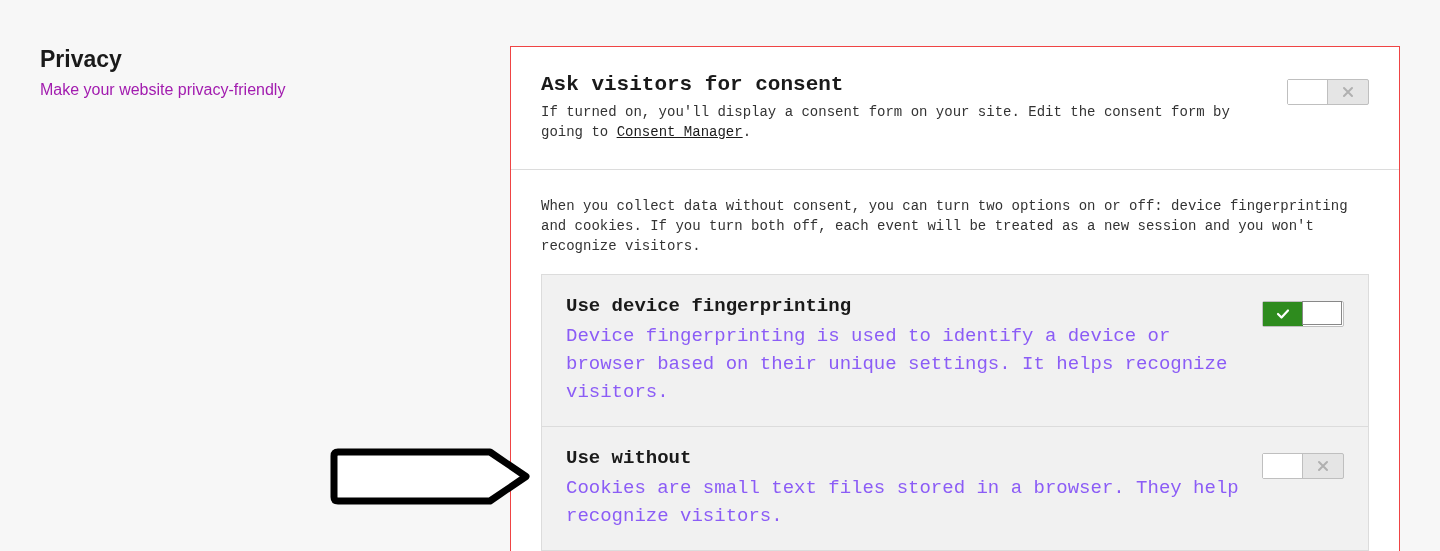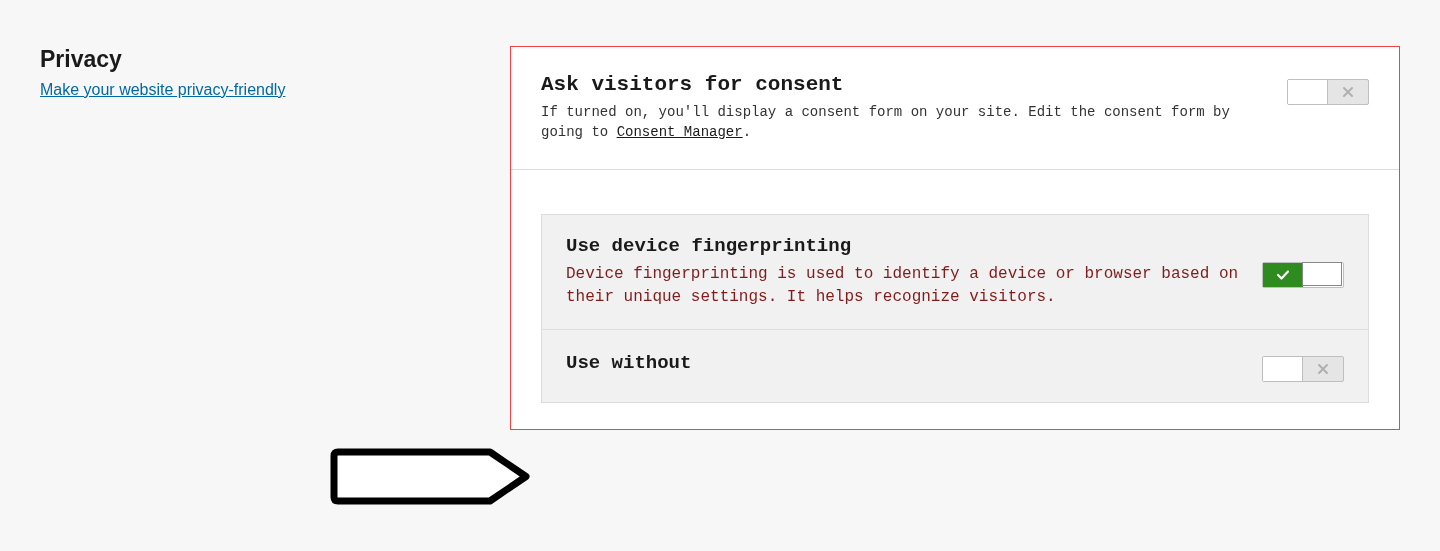--- a/index.html
+++ b/index.html
@@ -20,22 +20,21 @@
     width: 440px;
     flex-shrink: 0;
   }
   .sidebar-title {
     font-size: 23px;
     font-weight: 700;
     margin-bottom: 8px;
   }
   .sidebar-subtitle {
     font-size: 16px;
-    color: #0369a1;
-    text-decoration: underline;
+    color: #a21caf;
   }
   .main {
     flex: 1;
     background: #fff;
     border: 1px solid #ef4444;
     font-family: Liberation Mono, monospace;
   }
   .section {
     padding: 26px 30px;
   }
@@ -64,35 +63,35 @@
     cursor: pointer;
   }
   .subsettings {
     margin-top: 18px;
   }
   .sub-card {
     border: 1px solid #dcdcdc;
     background: #f1f1f1;
     padding: 20px 24px;
     display: flex;
-    align-items: center;
+    align-items: flex-start;
     gap: 20px;
   }
   .sub-card + .sub-card {
     border-top: none;
   }
   .sub-text { flex: 1; }
   .sub-title {
     font-size: 19px;
     font-weight: 700;
     margin-bottom: 6px;
   }
   .sub-desc {
-    font-size: 16px;
-    color: #7f1d1d;
+    font-size: 19px;
+    color: #8b5cf6;
     line-height: 1.45;
   }
   
   .toggle {
     width: 82px;
     height: 26px;
     border: 1px solid #bfbfbf;
     border-radius: 2px;
     position: relative;
     cursor: pointer;
@@ -151,40 +150,42 @@
           <div class="half right">
             <svg class="x-icon" viewBox="0 0 12 12">
                 <path d="M2 2 L10 10 M10 2 L2 10" stroke="#b0b0b0" stroke-width="2" stroke-linecap="round"></path>
               </svg>
           </div>
         </div>
       </div>
     </section>
 
     <section class="section">
+      <p class="section-desc">When you collect data without consent, you can turn two options on or off: device fingerprinting and cookies. If you turn both off, each event will be treated as a new session and you won't recognize visitors.</p>
 
       <div class="subsettings">
         <div class="sub-card">
           <div class="sub-text">
             <h3 class="sub-title">Use device fingerprinting</h3>
             <p class="sub-desc">Device fingerprinting is used to identify a device or browser based on their unique settings. It helps recognize visitors.</p>
           </div>
           <div class="toggle on">
             <div class="half left">
               <svg width="14" height="14" viewBox="0 0 14 14">
                   <path d="M2 7 L5.5 10.5 L12 3.5" stroke="#fff" stroke-width="2.2" fill="none" stroke-linecap="round" stroke-linejoin="round"></path>
                 </svg>
             </div>
             <div class="half right"></div>
           </div>
         </div>
 
         <div class="sub-card">
           <div class="sub-text">
             <h3 class="sub-title">Use without</h3>
+            <p class="sub-desc">Cookies are small text files stored in a browser. They help recognize visitors.</p>
           </div>
           <div class="toggle off">
             <div class="half left"></div>
             <div class="half right">
               <svg class="x-icon" viewBox="0 0 12 12">
                   <path d="M2 2 L10 10 M10 2 L2 10" stroke="#b0b0b0" stroke-width="2" stroke-linecap="round"></path>
                 </svg>
             </div>
           </div>
         </div>

